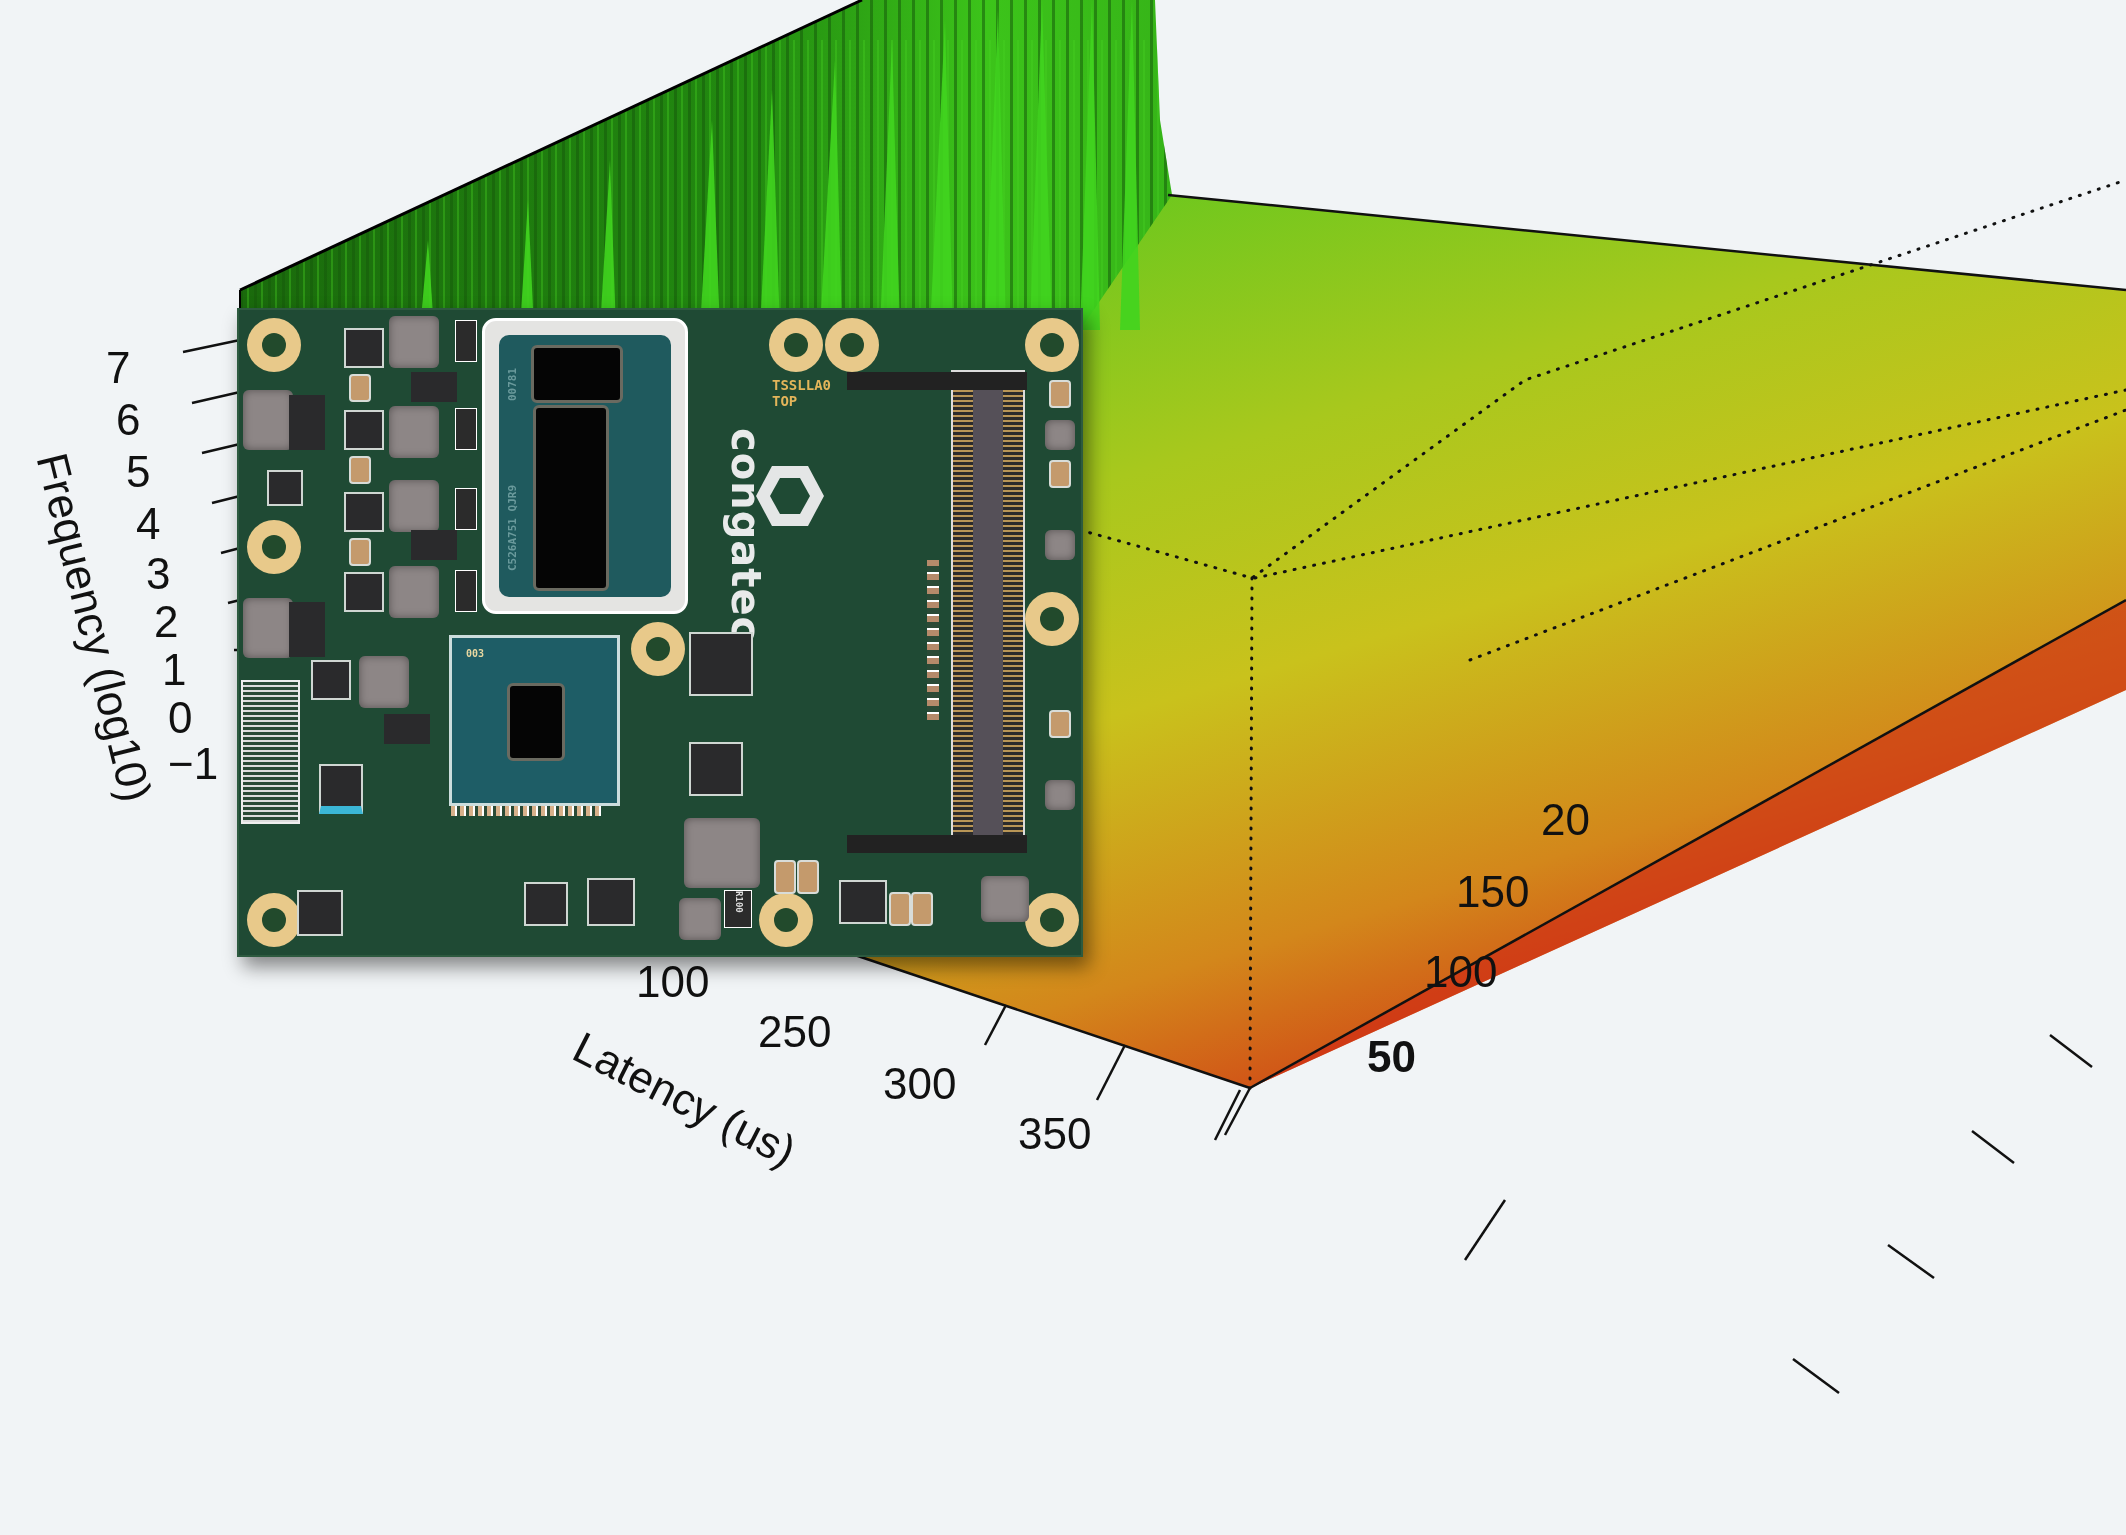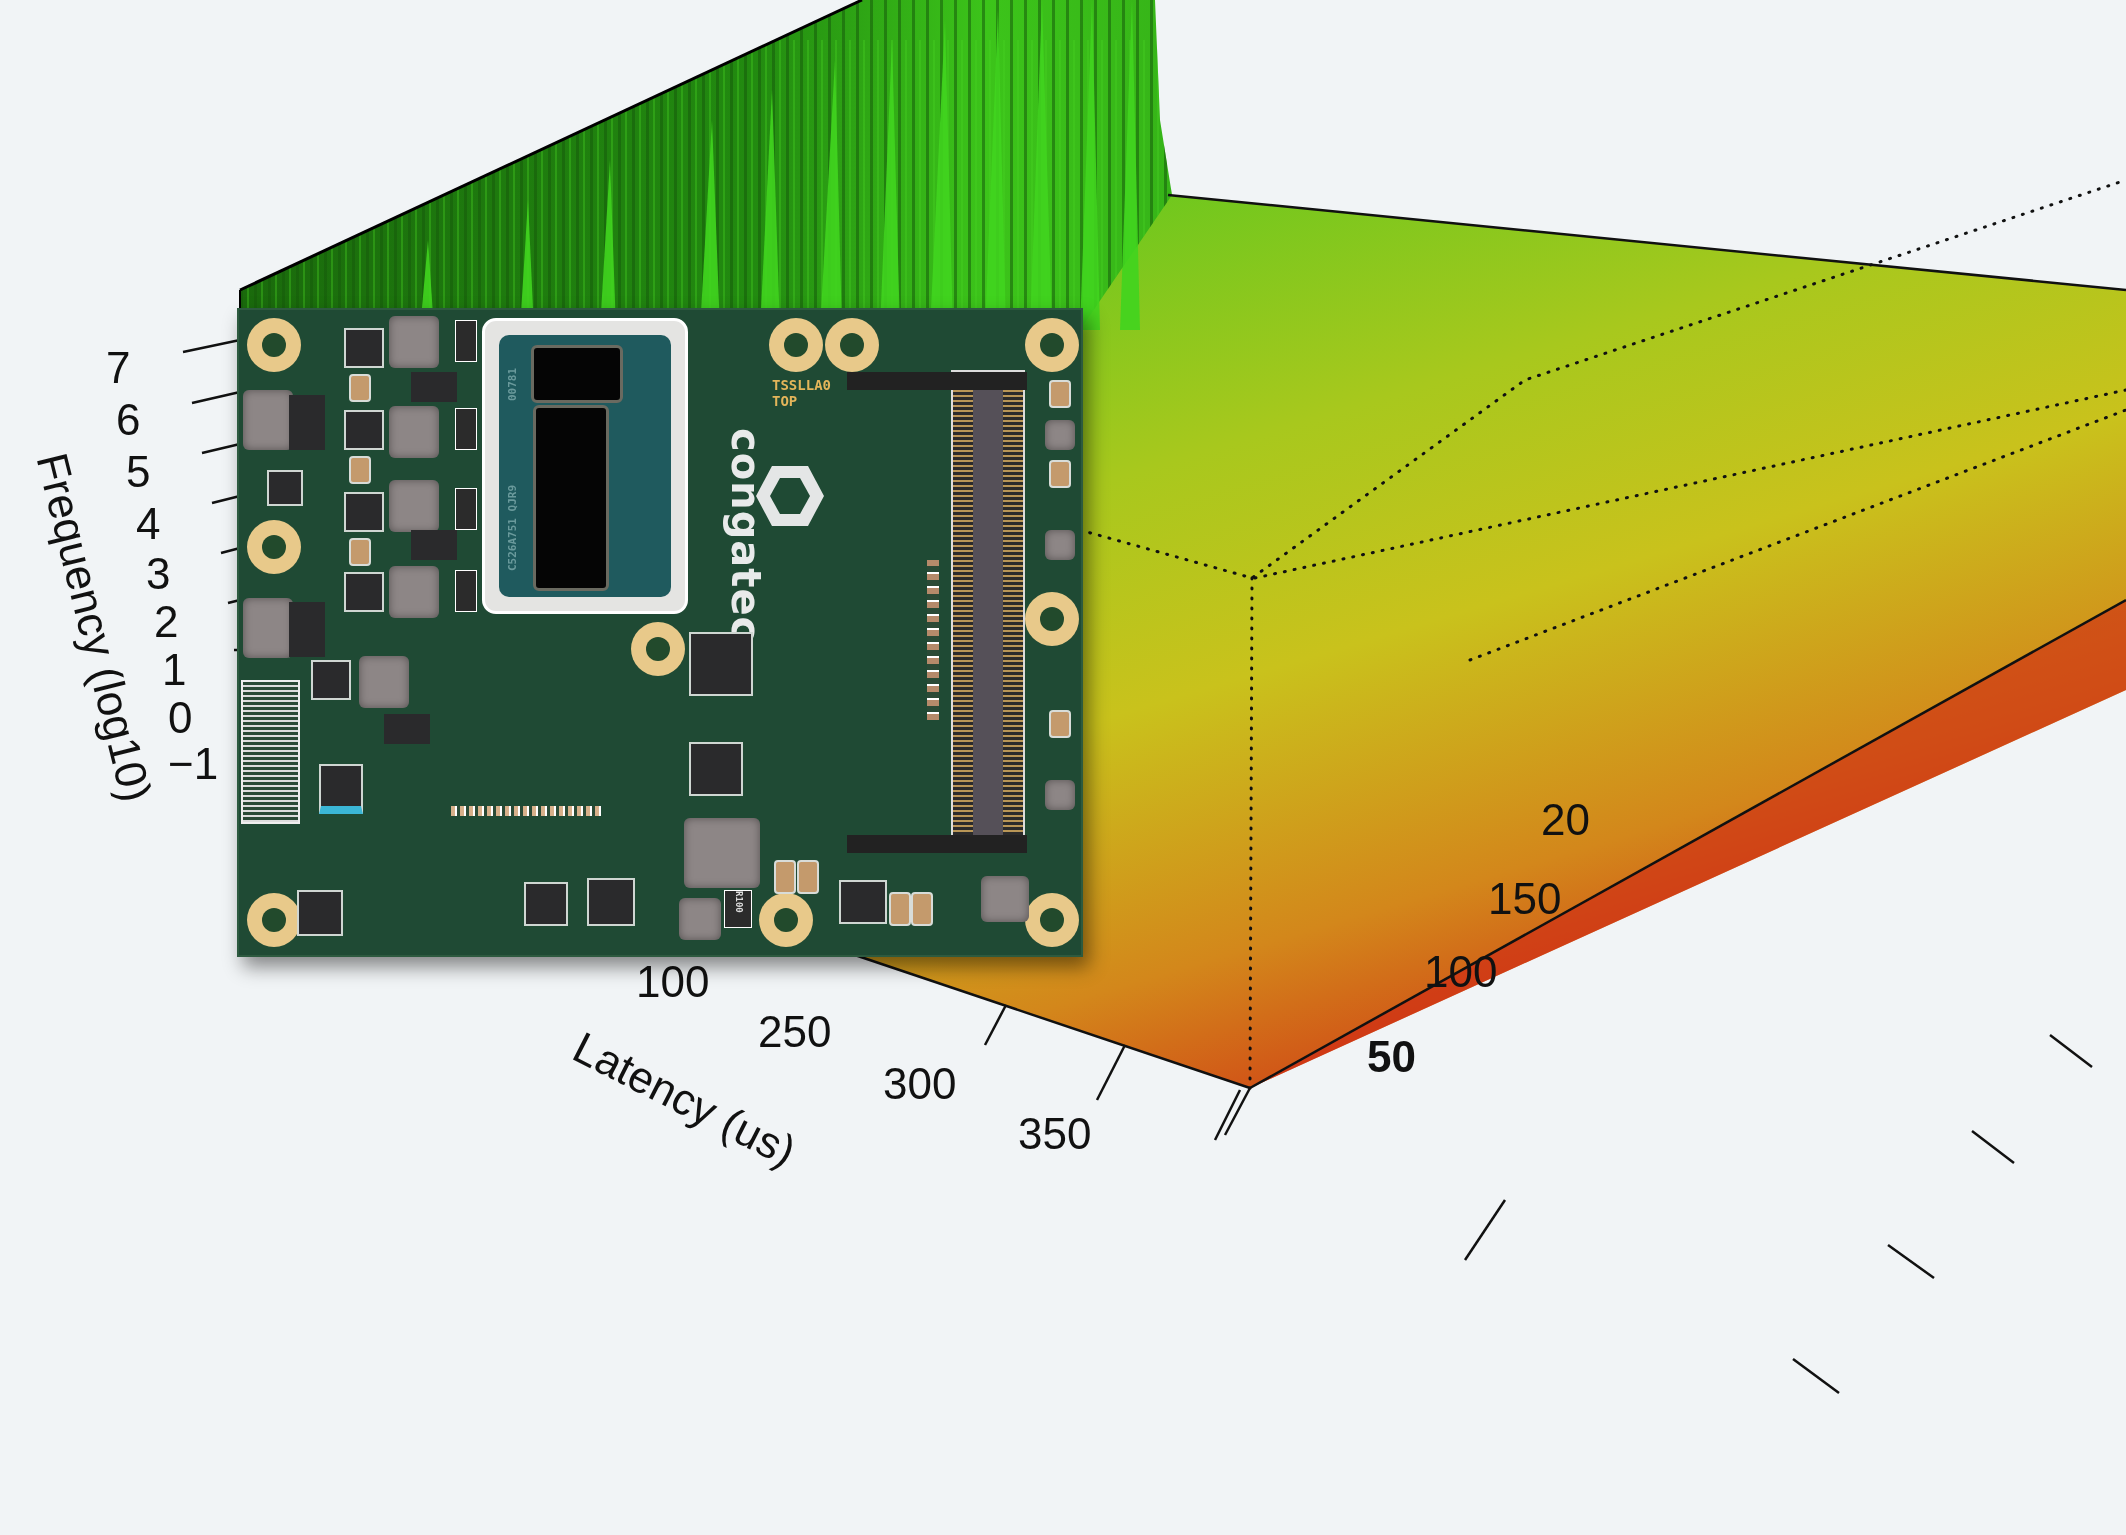--- a/index.html
+++ b/index.html
@@ -121,21 +121,21 @@
 
 <div class="tick-label" style="left:636px;top:960px;">100</div>
 <div class="tick-label" style="left:758px;top:1010px;">250</div>
 <div class="tick-label" style="left:883px;top:1062px;">300</div>
 <div class="tick-label" style="left:1018px;top:1112px;">350</div>
 
 <div class="axis-title" style="left:588px;top:1022px;transform:rotate(27deg);">Latency (us)</div>
 
 <div class="tick-label" style="left:1367px;top:1035px;font-weight:bold;">50</div>
 <div class="tick-label" style="left:1424px;top:950px;">100</div>
-<div class="tick-label" style="left:1488px;top:870px;margin-top:7px;">150</div>
+<div class="tick-label" style="left:1456px;top:870px;">150</div>
 <div class="tick-label" style="left:1541px;top:798px;">20</div>
 
 <div id="pcb">
 
   <div class="hole" style="left:8px;top:8px;"></div>
   <div class="hole" style="left:8px;top:210px;"></div>
   <div class="hole" style="left:8px;top:583px;"></div>
   <div class="hole" style="left:520px;top:583px;"></div>
   <div class="hole" style="left:786px;top:583px;"></div>
   <div class="hole" style="left:786px;top:282px;"></div>
@@ -145,20 +145,24 @@
   <div class="hole" style="left:392px;top:312px;"></div>
 
   <div style="position:absolute;left:243px;top:8px;width:200px;height:290px;background:#e4e4e2;border:3px solid #fff;border-radius:14px;">
     <div style="position:absolute;left:14px;top:14px;right:14px;bottom:14px;background:#1f5a5e;border-radius:10px;"></div>
     <div style="position:absolute;left:46px;top:24px;width:86px;height:52px;background:#050505;border:3px solid #6a6a60;border-radius:6px;"></div>
     <div style="position:absolute;left:48px;top:84px;width:70px;height:180px;background:#050505;border:3px solid #6a6a60;border-radius:6px;"></div>
     <div class="pcb-text" style="left:22px;top:80px;color:#6a9a9c;transform:rotate(-90deg);transform-origin:left top;font-size:11px;">00781</div>
     <div class="pcb-text" style="left:22px;top:250px;color:#6a9a9c;transform:rotate(-90deg);transform-origin:left top;font-size:11px;">C526A751 QJR9</div>
   </div>
 
+  <div style="position:absolute;left:210px;top:325px;width:165px;height:165px;background:#1e5d66;border:3px solid #cdd;">
+    <div style="position:absolute;left:55px;top:45px;width:52px;height:72px;background:#050505;border:3px solid #6a6a60;border-radius:6px;"></div>
+    <div class="pcb-text" style="left:14px;top:10px;color:#e8d7a0;font-size:10px;">003</div>
+  </div>
 
   <div class="pcb-text" style="left:533px;top:68px;">TSSLLA0</div>
   <div class="pcb-text" style="left:533px;top:84px;">TOP</div>
   <div class="brand" style="left:530px;top:118px;">congatec</div>
   <svg style="position:absolute;left:515px;top:150px;" width="72" height="72" viewBox="0 0 72 72">
     <polygon points="18,6 54,6 70,36 54,66 18,66 2,36" fill="#e4e6e6"></polygon>
     <polygon points="26,18 46,18 56,36 46,54 26,54 16,36" fill="#1f4a34"></polygon>
   </svg>
 
   <div style="position:absolute;left:712px;top:60px;width:70px;height:470px;background:repeating-linear-gradient(0deg,#b99656 0 2px,#2b2b2b 2px 5px);border:2px solid #ddd;">

